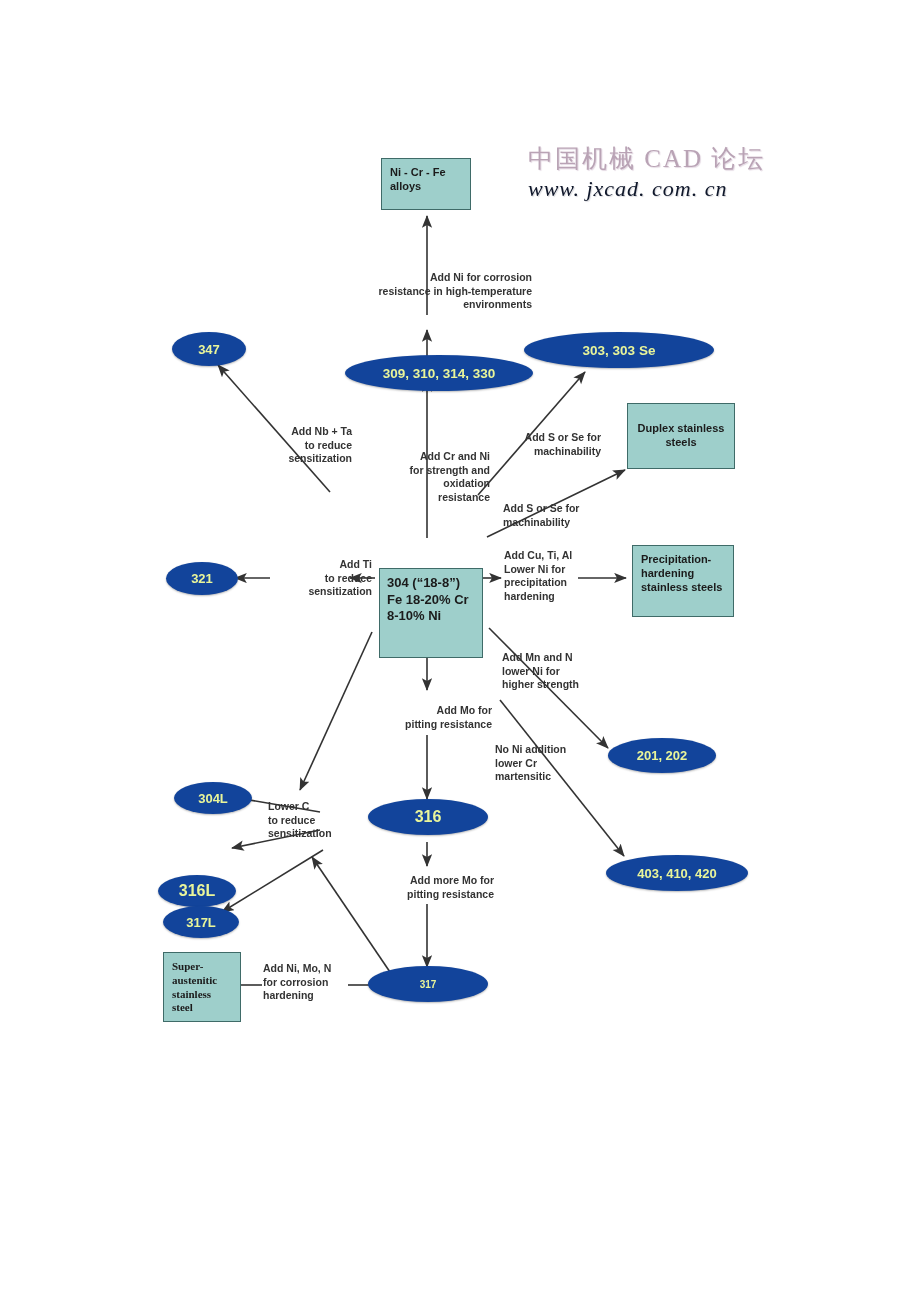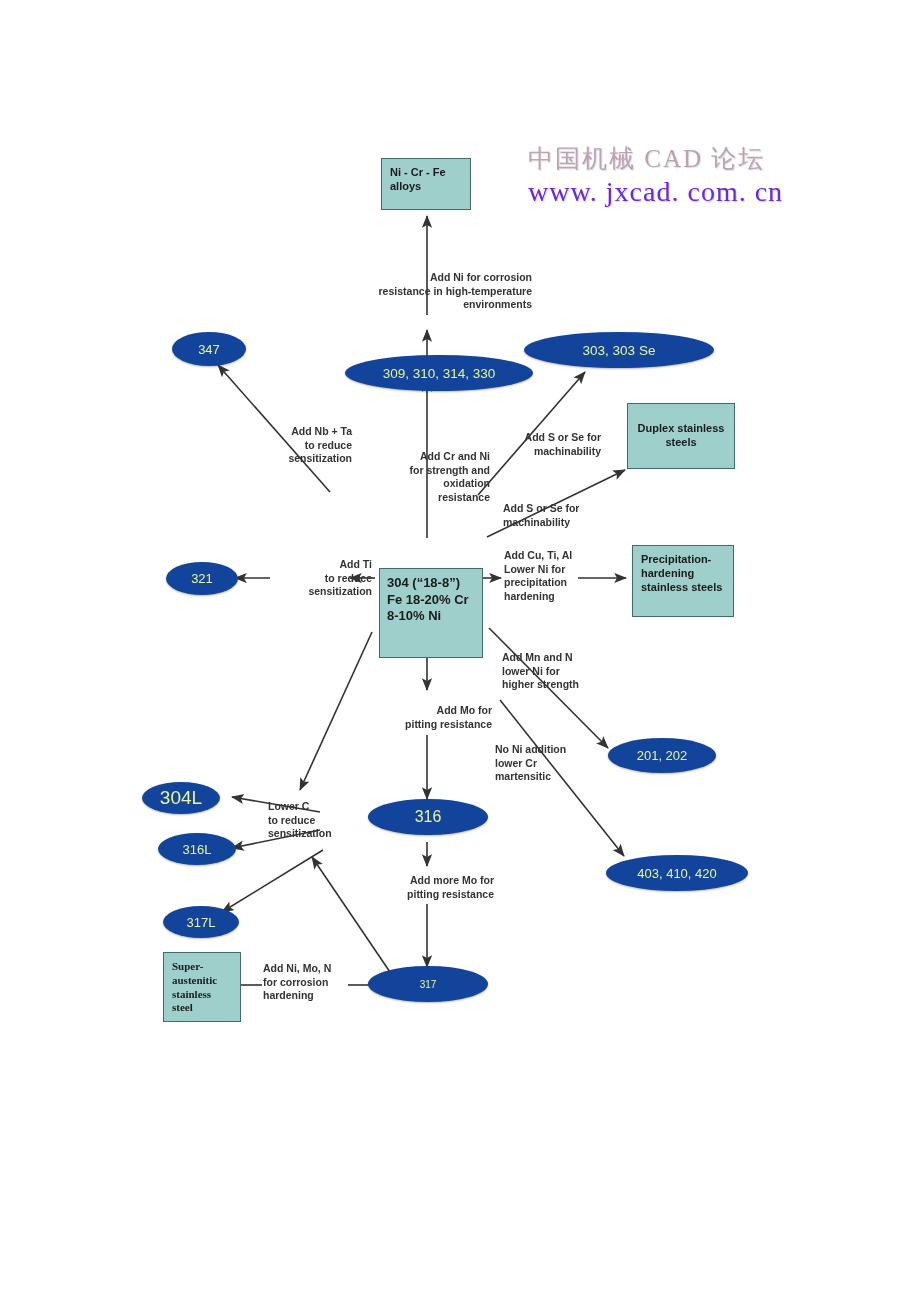--- a/index.html
+++ b/index.html
@@ -46,21 +46,21 @@
   .box.center-txt {
     align-items: center;
     justify-content: center;
     text-align: center;
   }
   
   .ellipse {
     background: #12449b;
     border-radius: 50%;
     color: #e9f59a;
-    font-weight: normal;
+    font-weight: bold;
     font-size: 13px;
     align-items: center;
     justify-content: center;
     text-align: center;
     box-shadow: 0 1px 2px rgba(0,0,0,0.28);
   }
   
   .label {
     position: absolute;
     color: #333333;
@@ -80,24 +80,25 @@
     left: 528px;
     top: 142px;
     font-size: 25px;
     color: #b9a3b5;
     letter-spacing: 2px;
     text-shadow: 1px 1px 1px #e3d8e2;
   }
   #wm-url {
     left: 528px;
     top: 176px;
-    font-size: 28px;
-    color: #6d28d9;
+    font-size: 22px;
+    color: #0f172a;
     letter-spacing: 1px;
     text-shadow: 1px 1px 1px #d8d8dc;
+    font-style: italic;
   }
 </style>
 </head>
 <body>
 
 <div id="page">
 
   <svg id="svg-layer" viewBox="0 0 920 1302" xmlns="http://www.w3.org/2000/svg">
     <defs>
       <marker id="ah" markerWidth="9" markerHeight="9" refX="7.4" refY="3.2" orient="auto" markerUnits="strokeWidth">
@@ -176,23 +177,23 @@
 
   <div class="node box" style="left:632px; top:545px; width:102px; height:72px; font-size:11px;">Precipitation-
 hardening
 stainless
 steels</div>
 
   <div class="node ellipse" style="left:608px; top:738px; width:108px; height:35px; font-size:13px;">201, 202</div>
 
   <div class="node ellipse" style="left:606px; top:855px; width:142px; height:36px; font-size:13px;">403, 410, 420</div>
 
-  <div class="node ellipse" style="left:142px; top:782px; width:78px; height:32px; font-size:19px;">304L</div>
-
-  <div class="node ellipse" style="left:158px; top:833px; width:78px; height:32px; font-size:13px;">316L</div>
+  <div class="node ellipse" style="left:174px; top:782px; width:78px; height:32px; font-size:13px;">304L</div>
+
+  <div class="node ellipse" style="left:158px; top:875px; width:78px; height:32px; font-size:16px;">316L</div>
 
   <div class="node ellipse" style="left:163px; top:906px; width:76px; height:32px; font-size:13px;">317L</div>
 
   <div class="node ellipse" style="left:368px; top:799px; width:120px; height:36px; font-size:16px;">316</div>
 
   <div class="node ellipse" style="left:368px; top:966px; width:120px; height:36px; font-size:10px;">317</div>
 
   <div class="node box" style="left:163px; top:952px; width:78px; height:70px; font-size:11px;font-family:Liberation Serif, serif;">Super-
 austenitic
 stainless

